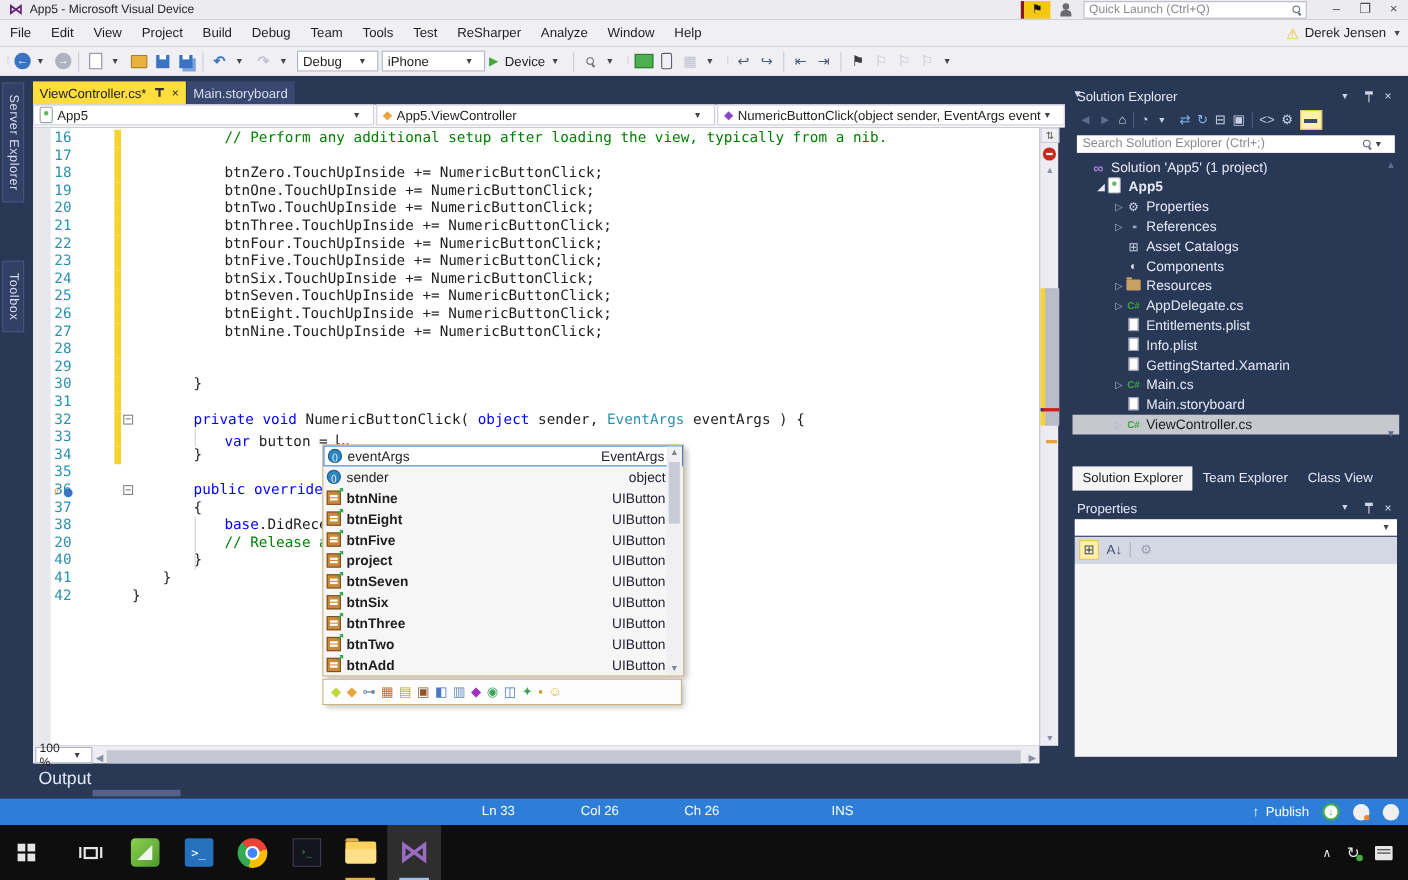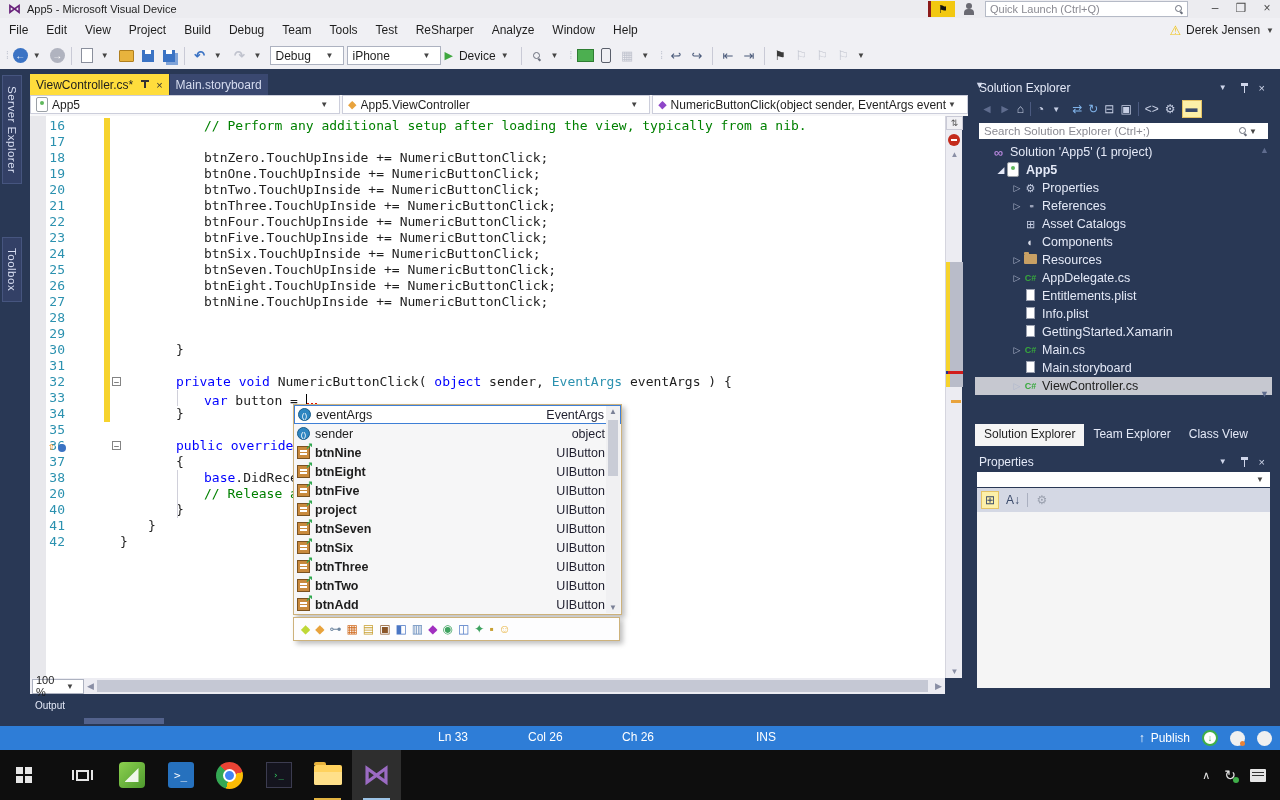--- a/index.html
+++ b/index.html
@@ -113,21 +113,21 @@
   #rs-status{position:absolute;left:2px;top:18px;width:12px;height:12px;border-radius:50%;background:#c42b1c;}
   #rs-status::before{content:"";position:absolute;left:3px;top:5px;width:6px;height:2px;background:#fff;}
   .sarrow{position:absolute;left:0;width:17px;text-align:center;color:#8a8fa5;font-size:8px;}
   #vthumb{position:absolute;left:4px;top:146px;width:13px;height:125px;background:#b9bcc9;}
   #vmod-strip{position:absolute;left:0;top:146px;width:4px;height:125px;background:#f6d32d;}
   #err-marker{position:absolute;left:2px;top:255px;width:15px;height:3px;background:#d11c1c;}
   #caret-marker{position:absolute;left:0;top:255px;width:4px;height:3px;background:#22308a;}
   #warn-marker{position:absolute;left:5px;top:284px;width:10px;height:3px;background:#e8a33d;}
 
   
-  #hscroll{position:absolute;left:0;top:604px;width:915px;height:16px;background:#ececf2;display:flex;align-items:center;}
+  #hscroll{position:absolute;left:0;top:604px;width:915px;height:16px;background:#ececf2;display:flex;align-items:flex-end;}
   #zoom-combo{width:52px;height:15px;background:#fff;border:1px solid #adb2c0;font-size:11px;display:flex;
     align-items:center;padding:0 3px;box-sizing:border-box;margin-left:2px;}
   #zoom-combo .clabel{flex:1;}
   .harrow{color:#8a8fa5;font-size:9px;padding:0 3px;}
   #hthumb{flex:1;height:12px;background:#c5c8d4;margin-right:4px;}
 
   
   #isense{position:absolute;left:293px;top:404px;width:327px;background:#f6f6f7;border:1px solid #cdb27c;
     box-shadow:3px 3px 5px rgba(0,0,0,0.25);z-index:6;}
   #isense-list{position:relative;}
@@ -200,21 +200,21 @@
   #props{position:absolute;left:975px;top:452px;width:297px;height:240px;}
   #props-combo{height:15px;background:#fff;margin:1px 2px;display:flex;align-items:center;justify-content:flex-end;}
   #props-toolbar{height:24px;background:#d4d8e4;margin:0 2px;display:flex;align-items:center;gap:5px;padding:0 4px;}
   .prico{width:18px;height:18px;display:flex;align-items:center;justify-content:center;font-size:12px;color:#3a4a6a;}
   .prico.hl{background:#fdf0a8;border:1px solid #e5c365;box-sizing:border-box;}
   .prico.dis{color:#9aa0ae;}
   #props-toolbar .sep{width:1px;height:14px;background:#aab0c0;}
   #props-body{background:#f5f5f5;margin:0 2px;height:176px;}
 
   
-  #output-label{position:absolute;left:35px;top:700px;color:#e4e9f7;font-size:10px;}
+  #output-label{position:absolute;left:35px;top:700px;color:#e4e9f7;font-size:16px;}
   #output-underline{position:absolute;left:84px;top:718px;width:80px;height:6px;background:#53628c;}
   #statusbar{position:absolute;left:0;top:726px;width:1280px;height:24px;background:#2e7dd7;color:#fff;font-size:12px;}
   #statusbar .sitem{position:absolute;top:4px;}
   #st-right{position:absolute;right:8px;top:0;height:24px;display:flex;align-items:center;gap:12px;}
   .dl-circ{width:16px;height:16px;border-radius:50%;background:#fff;border:2px solid #3fae49;box-sizing:border-box;
     color:#3fae49;font-size:9px;line-height:12px;text-align:center;font-weight:bold;}
   .bubble{width:15px;height:15px;border-radius:50%;background:#f0f0f0;position:relative;}
   .bubble.dot::after{content:"";position:absolute;right:0;bottom:0;width:5px;height:5px;border-radius:50%;background:#e8833a;}
 
   

